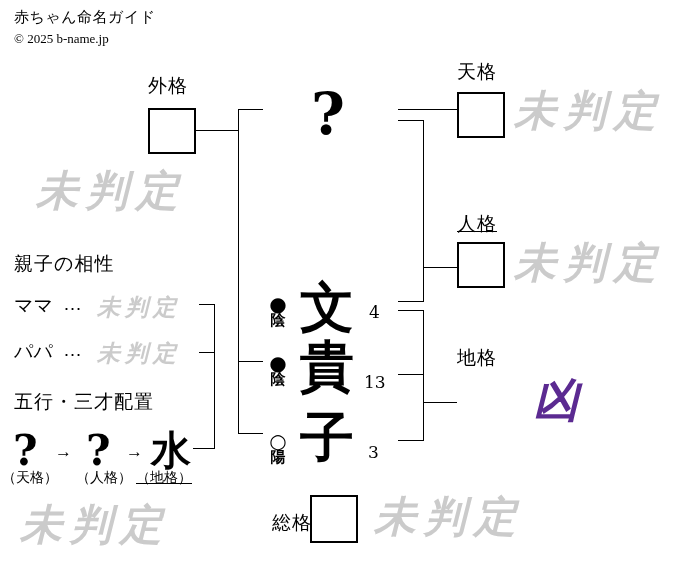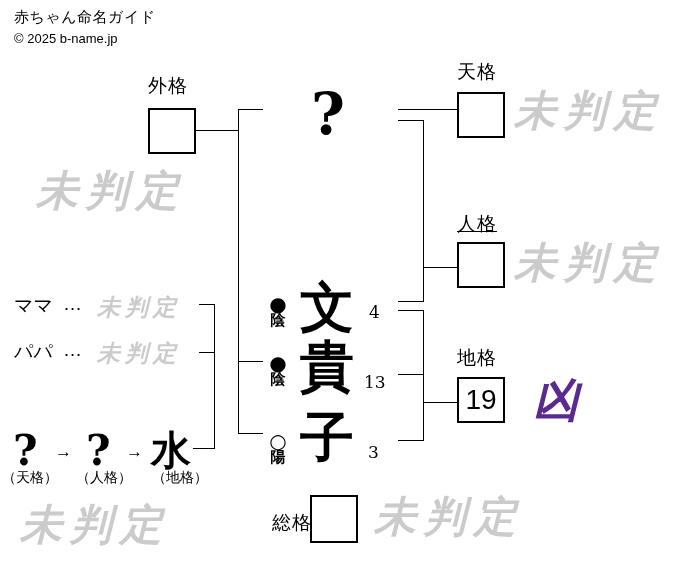--- a/index.html
+++ b/index.html
@@ -2,21 +2,21 @@
 <html><head>
 <meta charset="utf-8">
 <style>
   html,body{margin:0;padding:0;background:#fff;}
   #stage{
     position:relative;width:668px;height:562px;background:#ffffff;overflow:hidden;
     font-family:"Liberation Sans",sans-serif;color:#000;
   }
   .abs{position:absolute;white-space:nowrap;}
   .gothic{font-family:"Liberation Sans",sans-serif;}
-  .mono{font-family:Liberation Sans, sans-serif;}
+  .mono{font-family:Liberation Serif, serif;}
   .label{font-size:19px;letter-spacing:1px;}
   .kbox{position:absolute;width:44px;height:42px;border:2px solid #000;background:#fff;
         display:flex;align-items:center;justify-content:center;}
   .kbox .val{font-size:28px;font-family:"Liberation Sans",sans-serif;}
   .ln{position:absolute;background:#000;}
   .wm{font-family:"DejaVu Serif",serif;font-style:italic;font-weight:bold;
       color:#cbcbcb;line-height:1;}
   .wm.big{font-size:42px;letter-spacing:8px;}
   .wm.small{font-size:23px;letter-spacing:5px;}
   .kyou{font-family:"DejaVu Serif",serif;font-style:italic;font-weight:bold;
@@ -53,23 +53,20 @@
   </div>
   <div class="abs wm big" style="left:514px;top:90px;">未判定</div>
 
   <div class="abs label" style="left:457px;top:211px;text-decoration:underline;">人格</div>
   <div class="kbox" style="left:457px;top:242px;">
     <span class="val"></span>
   </div>
   <div class="abs wm big" style="left:514px;top:242px;">未判定</div>
 
   <div class="abs label" style="left:457px;top:345px;">地格</div>
-  <div class="kbox" style="left:457px;top:377px;">
-    <span class="val">19</span>
-  </div>
   <div class="abs kyou" style="left:533px;top:377px;">凶</div>
 
   <div class="abs label" style="left:254px;top:510px;margin-left:18px;">総格</div>
   <div class="kbox" style="left:310px;top:495px;height:44px;">
     <span class="val"></span>
   </div>
   <div class="abs wm big" style="left:374px;top:496px;">未判定</div>
 
   <div class="abs qmark" style="left:302px;top:85px;width:52px;text-align:center;">?</div>
 
@@ -81,35 +78,37 @@
   <div class="abs yylab" style="left:265px;top:450px;">陽</div>
 
   <div class="abs namechar" style="left:296px;top:280px;">文</div>
   <div class="abs namechar" style="left:296px;top:339px;">貴</div>
   <div class="abs namechar" style="left:296px;top:410px;">子</div>
 
   <div class="abs strokes" style="left:369px;top:304px;">4</div>
   <div class="abs strokes" style="left:364px;top:374px;">13</div>
   <div class="abs strokes" style="left:368px;top:444px;">3</div>
 
+  <div class="abs label" style="left:14px;top:251px;">親子の相性</div>
   <div class="abs cmp" style="left:14px;top:293px;">ママ</div>
   <div class="abs cmp" style="left:63px;top:293px;">…</div>
   <div class="abs wm small" style="left:97px;top:295px;">未判定</div>
   <div class="abs cmp" style="left:14px;top:339px;">パパ</div>
   <div class="abs cmp" style="left:63px;top:339px;">…</div>
   <div class="abs wm small" style="left:97px;top:341px;">未判定</div>
 
+  <div class="abs label" style="left:14px;top:389px;">五行・三才配置</div>
   <div class="abs gq" style="left:13px;top:430px;">?</div>
   <div class="abs garrow" style="left:55px;top:443px;">→</div>
   <div class="abs gq" style="left:86px;top:430px;">?</div>
   <div class="abs garrow" style="left:126px;top:443px;">→</div>
   <div class="abs gq" style="left:151px;top:430px;font-size:40px;">水</div>
   <div class="abs gcap" style="left:2px;top:469px;">（天格）</div>
   <div class="abs gcap" style="left:76px;top:469px;">（人格）</div>
-  <div class="abs gcap" style="left:152px;top:469px;">（地格）</div>
+  <div class="abs gcap" style="left:136px;top:469px;text-decoration:underline;">（地格）</div>
   <div class="abs wm big" style="left:20px;top:504px;">未判定</div>
 
   <div class="ln" style="left:196px;top:130px;width:42px;height:1px;"></div>
   <div class="ln" style="left:238px;top:109px;width:1px;height:325px;"></div>
   <div class="ln" style="left:238px;top:109px;width:25px;height:1px;"></div>
   <div class="ln" style="left:238px;top:361px;width:25px;height:1px;"></div>
   <div class="ln" style="left:238px;top:433px;width:25px;height:1px;"></div>
 
   <div class="ln" style="left:214px;top:304px;width:1px;height:145px;"></div>
   <div class="ln" style="left:199px;top:304px;width:15px;height:1px;"></div>

